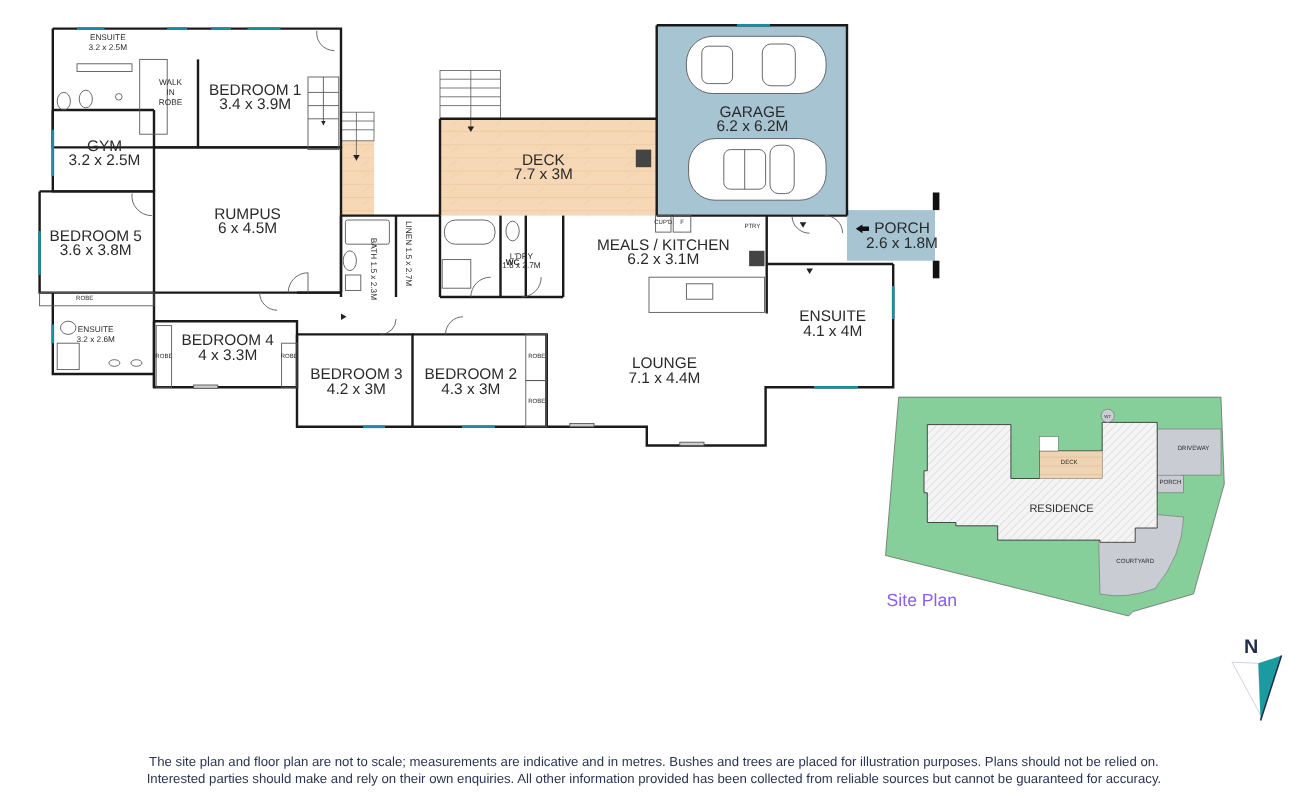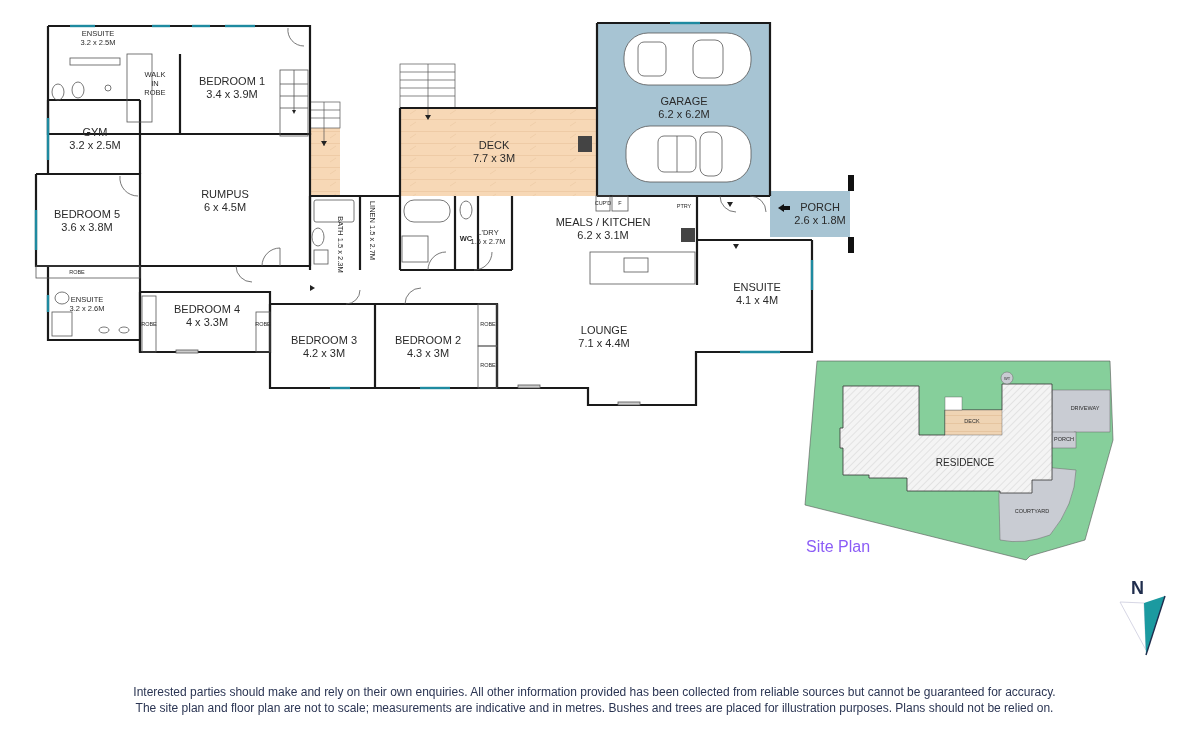--- a/index.html
+++ b/index.html
@@ -1,18 +1,18 @@
 <!DOCTYPE html>
 <html><head>
 <meta charset="utf-8">
 <style>
   html,body{margin:0;padding:0;background:#fff;}
   body{width:1189px;height:729px;position:relative;overflow:hidden;font-family:"Liberation Sans",sans-serif;color:#222;}
   svg{position:absolute;left:0;top:0;}
-  .lbl{position:absolute;text-align:center;font-size:11px;line-height:13px;color:#2a2a2a;white-space:nowrap;transform:translateX(-50%);}
+  .lbl{position:absolute;text-align:center;font-size:14px;line-height:13px;color:#2a2a2a;white-space:nowrap;transform:translateX(-50%);}
   .lbl.sm{font-size:7.5px;line-height:9px;}
   .lbl.xs{font-size:5.5px;line-height:7px;}
   .lbl.rot{transform:translateX(-50%) rotate(90deg);}
   .site-title{position:absolute;left:806px;top:538px;font-size:16px;color:#8b5cf6;}
   .disclaimer{position:absolute;left:0;width:1189px;top:684px;text-align:center;font-size:12px;line-height:16px;color:#2b3553;}
 </style>
 </head>
 <body>
 
 <svg width="1189" height="729" viewBox="0 0 1189 729">
@@ -283,21 +283,21 @@
   <div>LOUNGE</div>
     <div>7.1 x 4.4M</div>
 </div>
 <div class="lbl sm rot" style="left:372px;top:226px;">
   <span>LINEN</span> <span>1.5 x 2.7M</span>
 </div>
 <div class="lbl sm rot" style="left:340px;top:240px;">
   <span>BATH</span> <span>1.5 x 2.3M</span>
 </div>
 <div class="lbl sm" style="left:466px;top:234px;font-weight:bold;">WC</div>
-<div class="lbl sm" style="left:488px;top:228px;">
+<div class="lbl sm" style="left:474px;top:228px;">
   <div>L'DRY</div>
     <div>1.6 x 2.7M</div>
 </div>
 
 <div class="lbl xs" style="left:77px;top:269px;">ROBE</div>
 <div class="lbl xs" style="left:149px;top:321px;">ROBE</div>
 <div class="lbl xs" style="left:263px;top:321px;">ROBE</div>
 <div class="lbl xs" style="left:488px;top:321px;">ROBE</div>
 <div class="lbl xs" style="left:488px;top:362px;">ROBE</div>
 <div class="lbl xs" style="left:603px;top:200px;">CUP'D</div>
@@ -308,15 +308,15 @@
 <div class="lbl xs" style="left:972px;top:418px;">DECK</div>
 <div class="lbl xs" style="left:1085px;top:405px;">DRIVEWAY</div>
 <div class="lbl xs" style="left:1064px;top:436px;">PORCH</div>
 <div class="lbl xs" style="left:1032px;top:508px;">COURTYARD</div>
 <div class="lbl xs" style="left:1007px;top:375px;font-size:4px;">WT</div>
 <div class="site-title">Site Plan</div>
 
 <div style="position:absolute;left:1131px;top:578px;font-size:18px;font-weight:bold;color:#1f2d4d;">N</div>
 
 <div class="disclaimer">
+  <div>The site plan and floor plan are not to scale; measurements are indicative and in metres. Bushes and trees are placed for illustration purposes. Plans should not be relied on.</div>
   <div>Interested parties should make and rely on their own enquiries. All other information provided has been collected from reliable sources but cannot be guaranteed for accuracy.</div>
-  <div>The site plan and floor plan are not to scale; measurements are indicative and in metres. Bushes and trees are placed for illustration purposes. Plans should not be relied on.</div>
 </div>
 
 </body></html>

